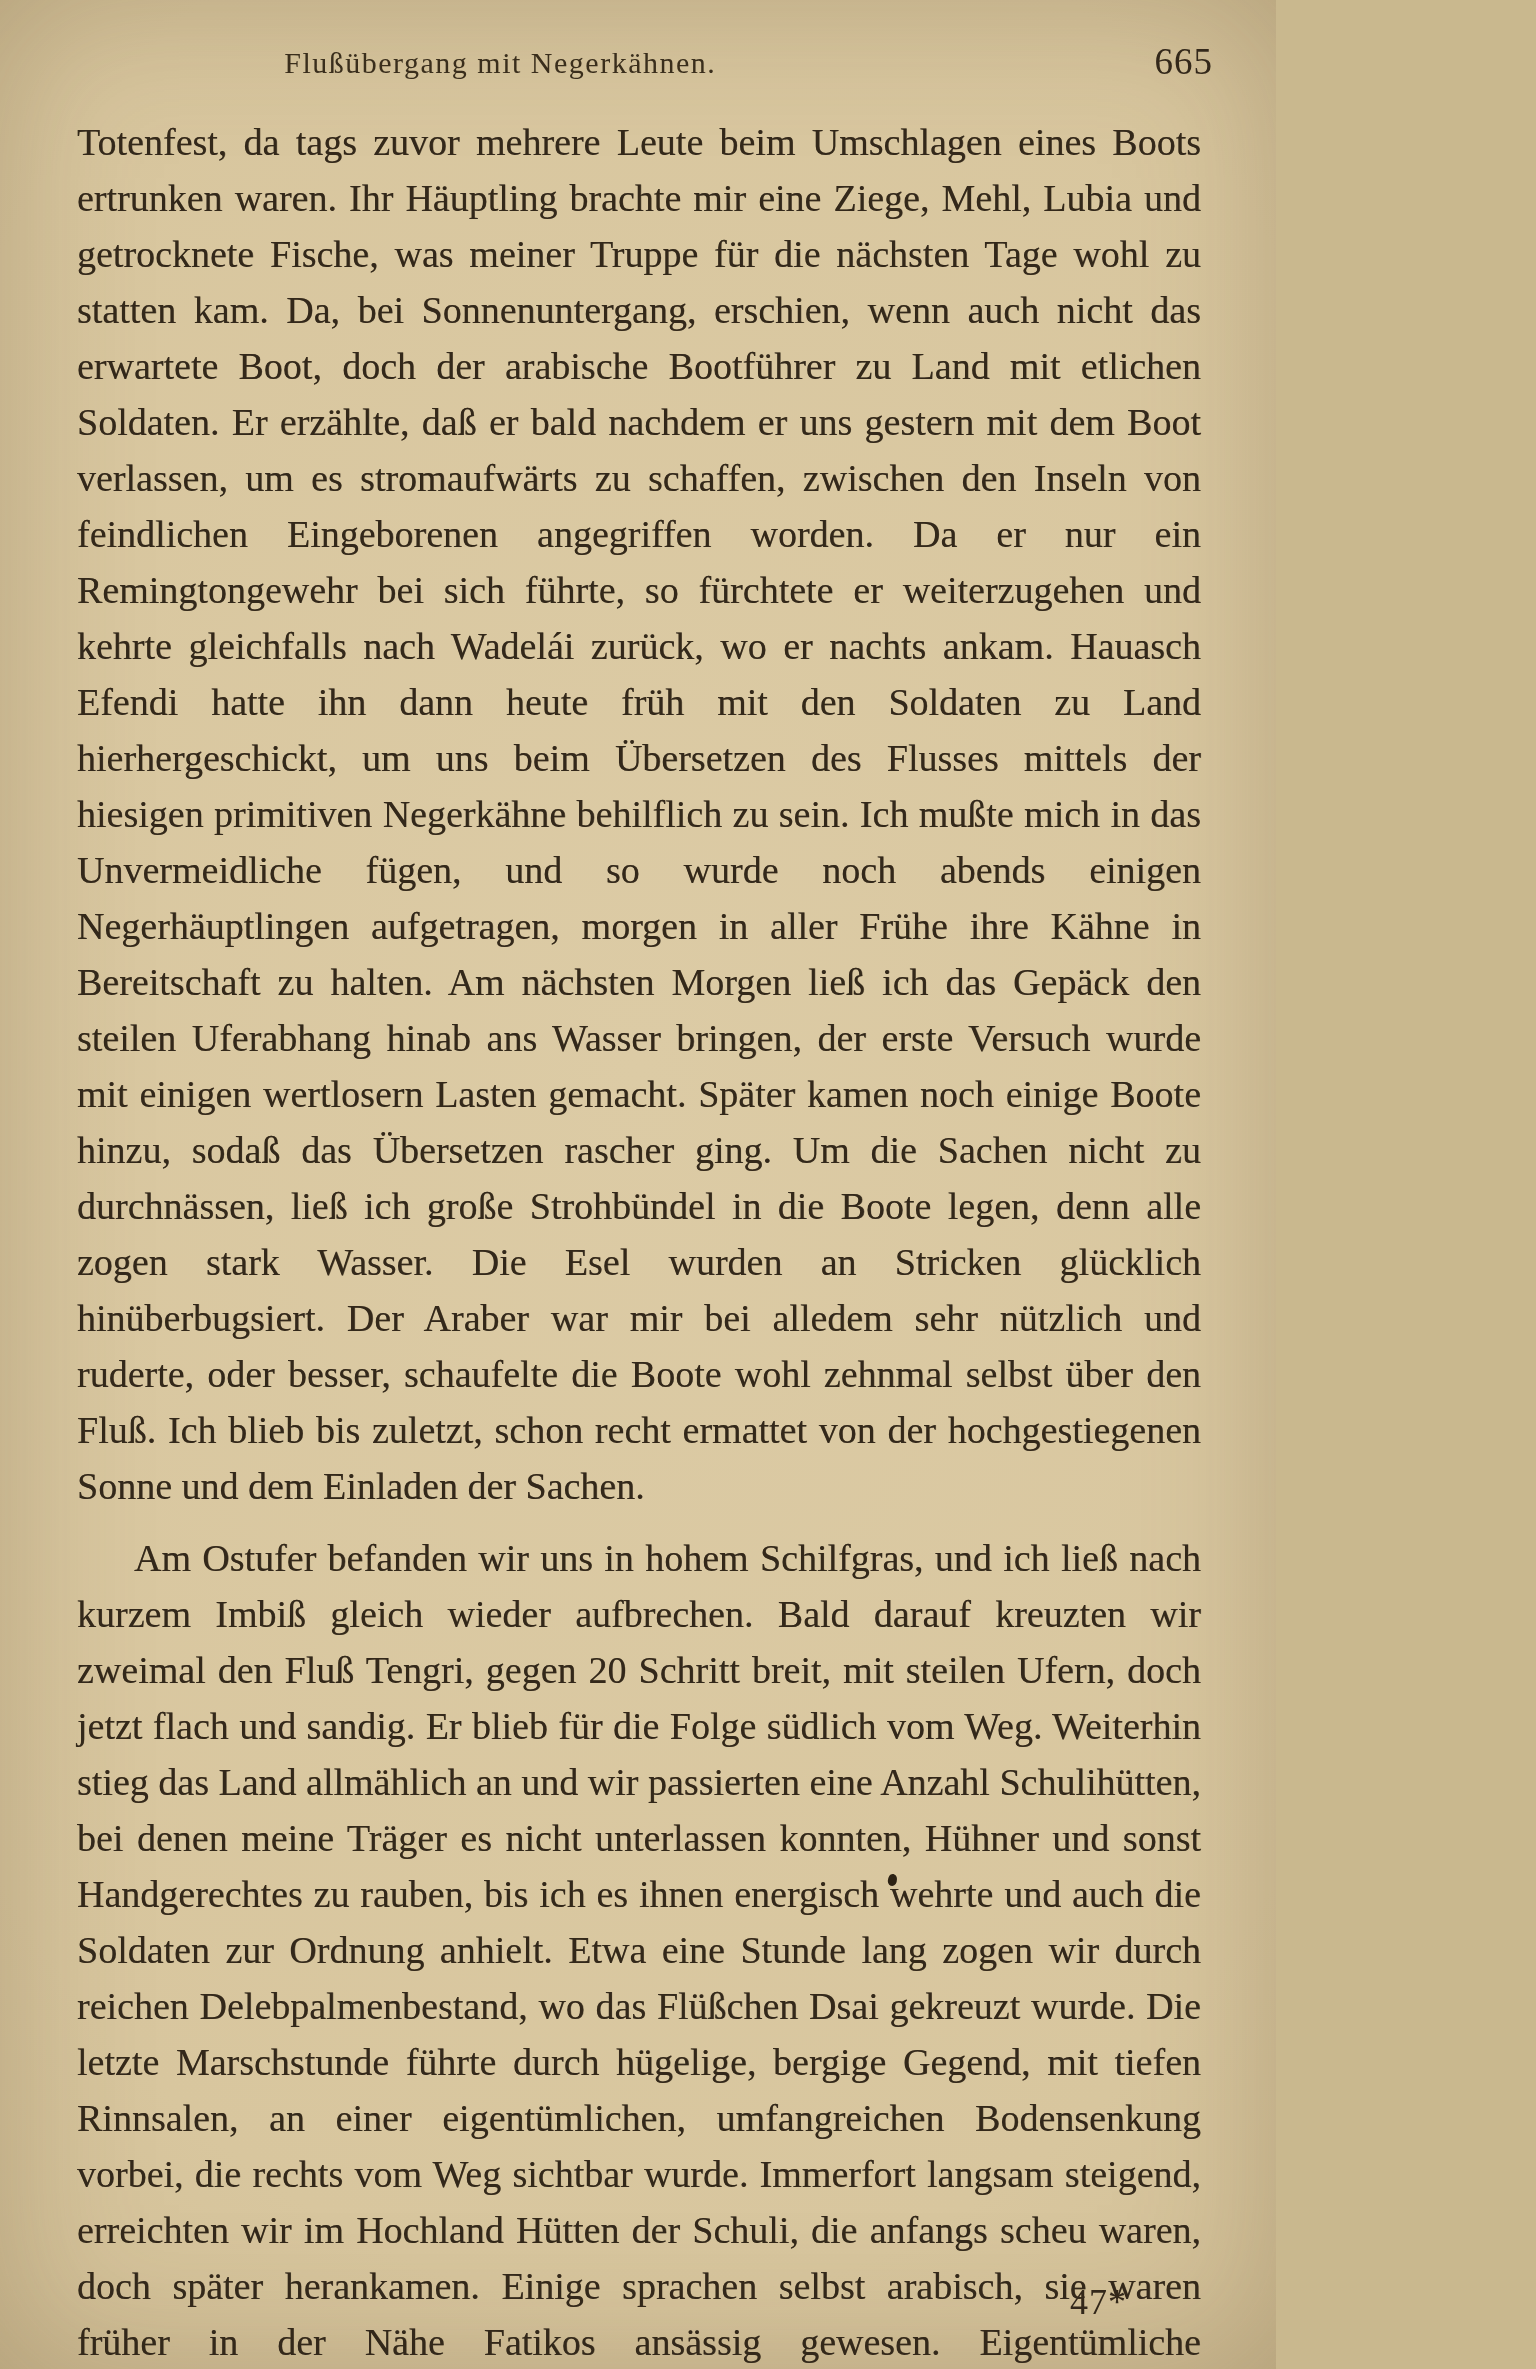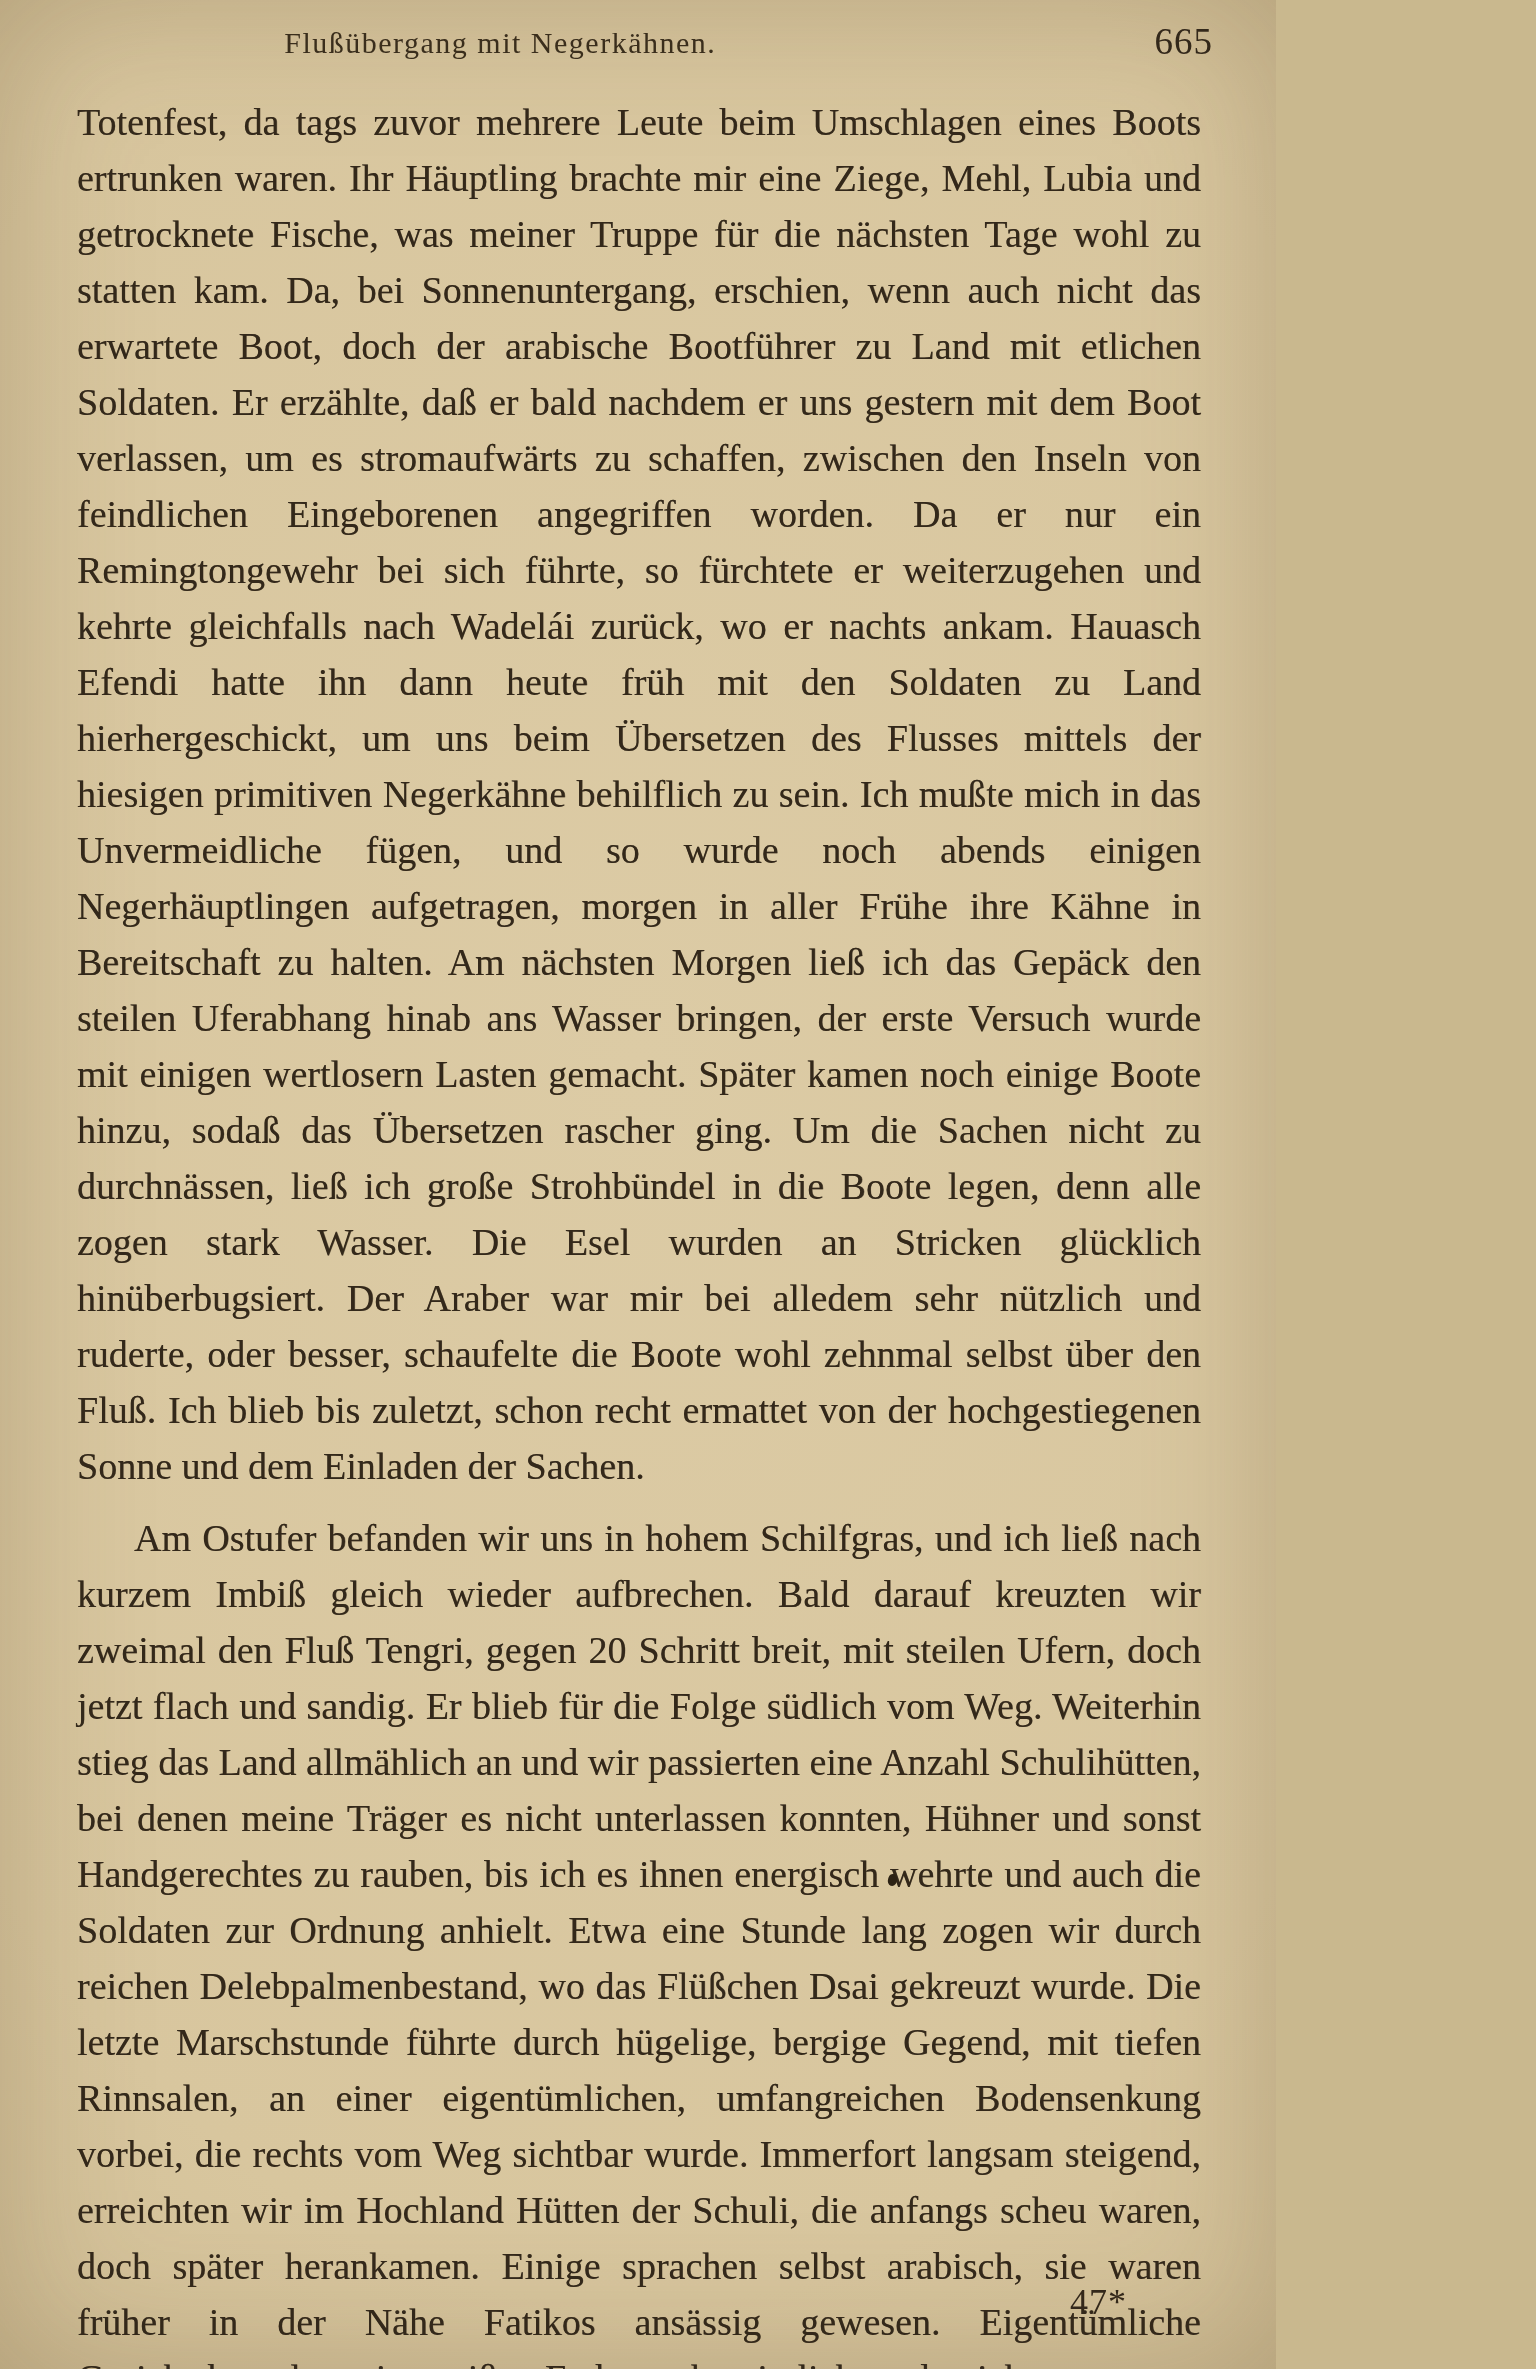--- a/index.html
+++ b/index.html
@@ -17,21 +17,21 @@
   .page {
     position: relative;
     width: 1276px;
     height: 2369px;
     box-sizing: border-box;
     background: radial-gradient(120% 95% at 50% 45%,
                 var(--paper, #dccba5) 0%,
                 #d8c69e 55%,
                 #c9b68c 100%);
     box-shadow: inset 0 0 149px rgba(92, 72, 40, 0.28);
-    padding: 20px 59px 40px 61px;
+    padding: 40px 59px 40px 61px;
   }
   .running-head {
     position: relative;
     height: 48px;
     margin-bottom: 26px;
   }
   .running-title {
     position: absolute;
     left: 38%;
     transform: translateX(-50%);

